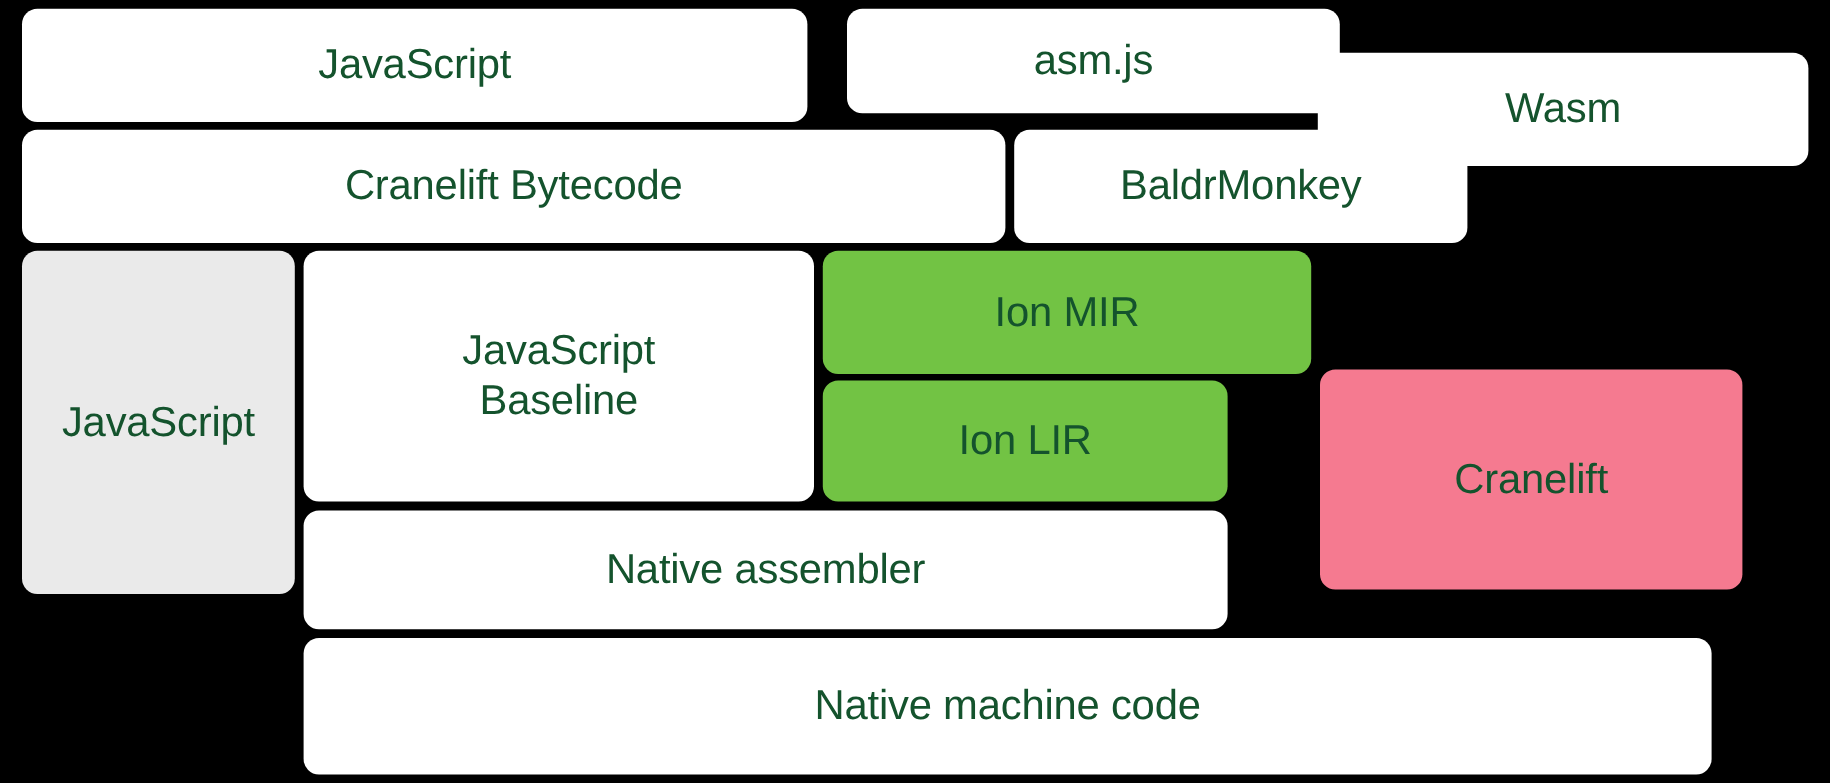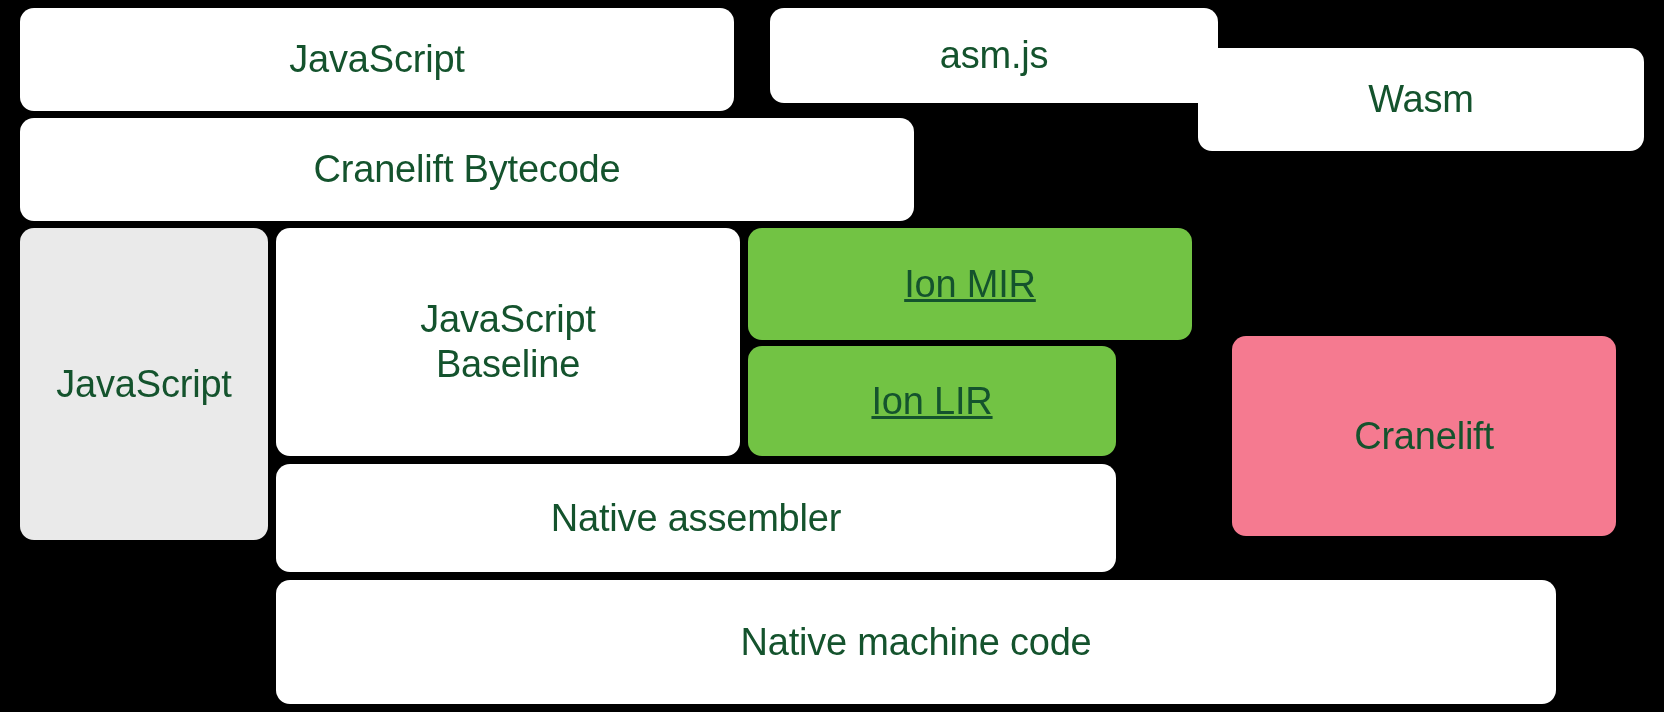--- a/index.html
+++ b/index.html
@@ -25,32 +25,33 @@
     border-radius: 14px;
     color: #14532d;
     font-size: 38px;
     line-height: 1.18;
     letter-spacing: -0.2px;
     white-space: pre-line;
     user-select: none;
   }
   .fill-white { background: #ffffff; }
   .fill-gray  { background: #eaeaea; }
-  .fill-green { background: #72c344; text-decoration: underline; }
+  .fill-green { background: #72c344; }
   .fill-pink  { background: #f57a90; }
 </style>
 </head>
 <body>
 
 <div id="canvas">
     <div class="box fill-white" style="left: 20px; top: 8px; width: 714px; height: 103px;">JavaScript</div>
     <div class="box fill-white" style="left: 770px; top: 8px; width: 448px; height: 95px;">asm.js</div>
     <div class="box fill-white" style="left: 1198px; top: 8px; width: 446px; height: 103px; margin-top: 40px;">Wasm</div>
     <div class="box fill-white" style="left: 20px; top: 118px; width: 894px; height: 103px;">Cranelift Bytecode</div>
+    <div class="box fill-white" style="left: 922px; top: 118px; width: 412px; height: 103px;">BaldrMonkey</div>
     <div class="box fill-gray" style="left: 20px; top: 228px; width: 248px; height: 312px;">JavaScript</div>
     <div class="box fill-white" style="left: 276px; top: 228px; width: 464px; height: 228px;">JavaScript
 Baseline</div>
     <div class="box fill-green" style="left: 748px; top: 228px; width: 444px; height: 112px;">Ion MIR</div>
     <div class="box fill-green" style="left: 748px; top: 346px; width: 368px; height: 110px;">Ion LIR</div>
-    <div class="box fill-pink" style="left: 1200px; top: 336px; width: 384px; height: 200px; margin-left: 32px;">Cranelift</div>
+    <div class="box fill-pink" style="left: 1200px; top: 336px; width: 384px; height: 200px;">Cranelift</div>
     <div class="box fill-white" style="left: 276px; top: 464px; width: 840px; height: 108px;">Native assembler</div>
     <div class="box fill-white" style="left: 276px; top: 580px; width: 1280px; height: 124px;">Native machine code</div>
   </div>
 
 </body></html>

